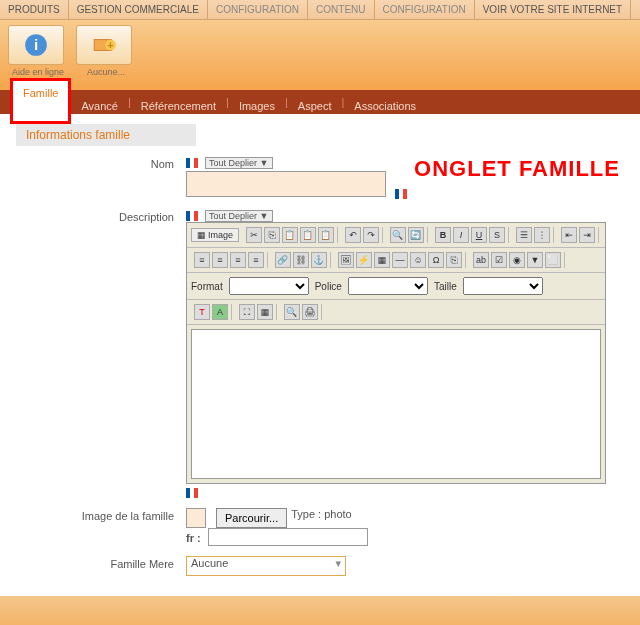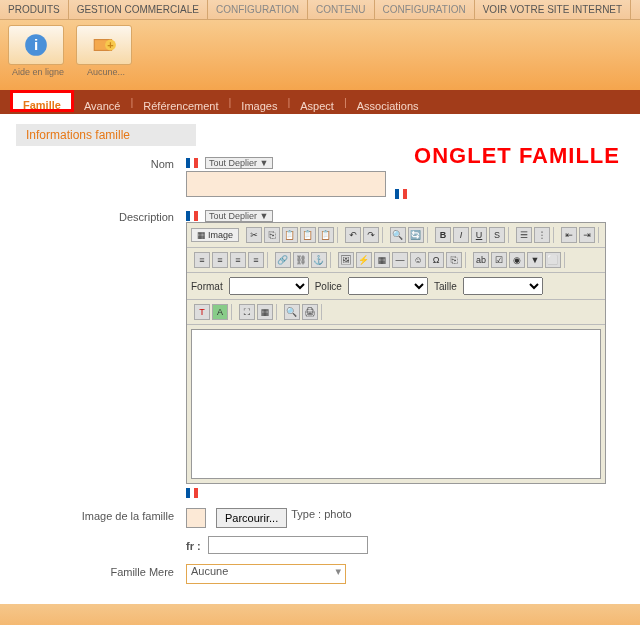--- a/index.html
+++ b/index.html
@@ -6,23 +6,23 @@
 body{background:#fff;width:640px}
 .topnav{background:linear-gradient(#f7d5af,#f4c89a);border-bottom:1px solid #d4a56f;height:20px;display:flex;font-size:10px;color:#888}
 .topnav .item{padding:4px 8px;border-right:1px solid #d4a56f;cursor:pointer}
 .topnav .item.dark{color:#555}
 .ribbon{background:linear-gradient(#f8cb8e,#f5a54d);height:70px;display:flex;padding:5px 8px;gap:8px}
 .rbtn{width:60px;text-align:center;font-size:9px;color:#7a6a5a}
 .rbtn .ico{width:56px;height:40px;background:linear-gradient(#fdf6ec,#f7d9a8);border:1px solid #d9a766;border-radius:3px;display:flex;align-items:center;justify-content:center;margin-bottom:2px}
 .rbtn svg{width:26px;height:26px}
 .tabbar{background:#a23c1a;height:24px;display:flex;align-items:center;padding-left:10px;font-size:11px;color:#f5d6c8;position:relative}
 .tabbar .tab{padding:0 10px;height:16px;line-height:24px;cursor:pointer}
-.tabbar .tab.active{background:#fff;color:#e67817;font-weight:bold;border:3px solid #ff0000;height:22px;line-height:24px;margin-top:-3px}
+.tabbar .tab.active{background:#fff;color:#e67817;font-weight:normal;border:3px solid #ff0000;height:46px;line-height:24px;margin-top:-3px}
 .tabbar .sep{color:#d98b6f}
-.overlay{position:absolute;right:20px;top:143px;color:#ff0000;font-weight:bold;font-size:22px;letter-spacing:1px}
+.overlay{position:absolute;right:20px;top:156px;color:#ff0000;font-weight:bold;font-size:22px;letter-spacing:1px}
 .content{padding:10px 16px 0 16px}
 .section-hdr{background:#e8e8e8;color:#e67817;font-size:12px;font-weight:normal;padding:4px 10px;display:inline-block;width:180px}
 .formrow{display:flex;margin-top:10px;font-size:11px;color:#555}
 .formrow .lbl{width:170px;text-align:right;padding-right:12px;padding-top:2px}
 .formrow .val{flex:1}
 .flag{display:inline-block;width:12px;height:10px;background:linear-gradient(90deg,#0055a4 33%,#fff 33%,#fff 66%,#ef4135 66%);vertical-align:middle;margin-right:4px}
 .toutbtn{font-size:9px;border:1px solid #999;background:#eee;padding:0 3px;display:inline-block}
 .nom-input{width:200px;height:26px;background:#fce9d6;border:1px solid #999;margin-top:2px;display:inline-block}
 .flagafter{display:inline-block;margin-left:6px}
 .editor{border:1px solid #999;background:#ece9d8;width:420px;font-size:10px;color:#333}
@@ -198,21 +198,21 @@
   </div>
 
   <div class="formrow">
     <div class="lbl">Image de la famille</div>
     <div class="val" style="display:flex;align-items:flex-start;gap:4px">
       <span class="swatch"></span>
       <button class="browse">Parcourir...</button>
       <span>Type : photo</span>
     </div>
   </div>
-  <div class="formrow" style="margin-top:8px">
+  <div class="formrow" style="margin-top:0">
     <div class="lbl"></div>
     <div class="val">
       <b>fr :</b>
       <input class="altin" style="">
     </div>
   </div>
 
   <div class="formrow">
     <div class="lbl">Famille Mere</div>
     <div class="val">

